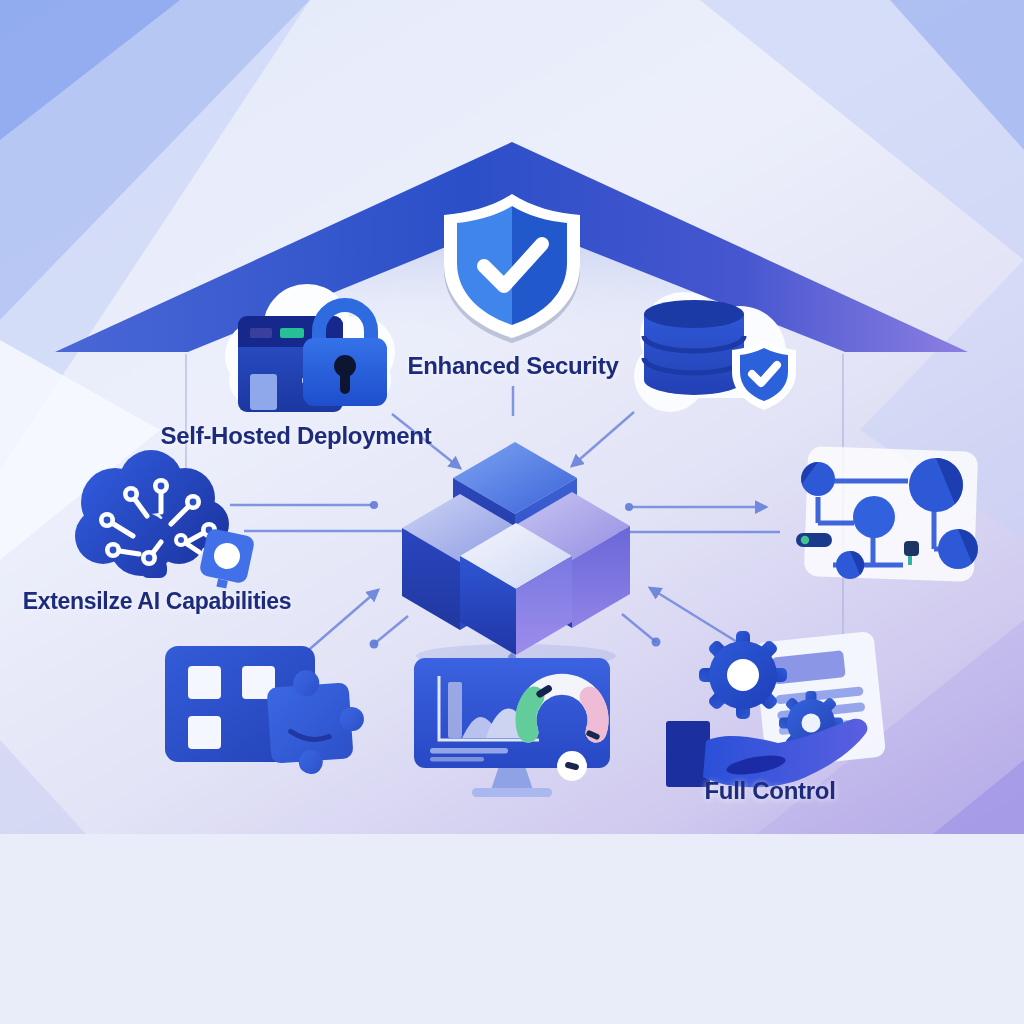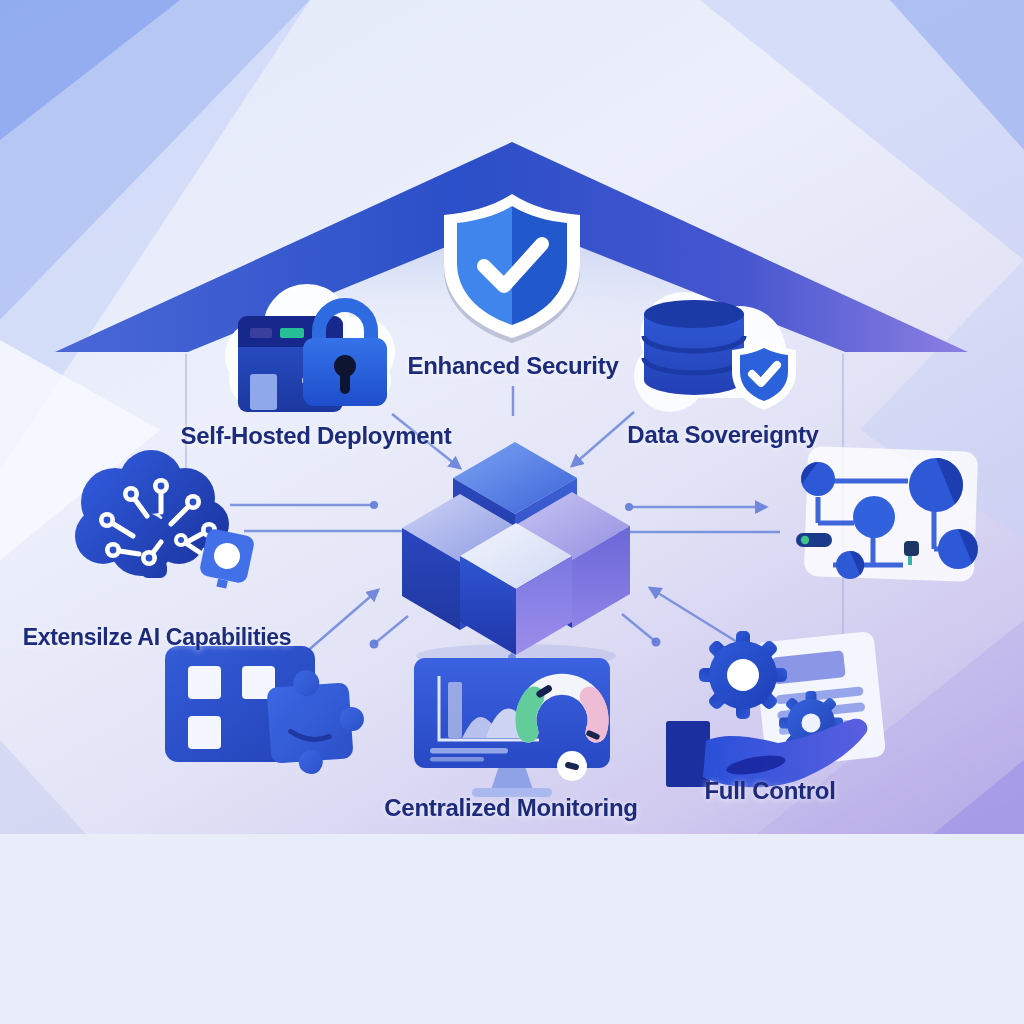--- a/index.html
+++ b/index.html
@@ -422,19 +422,17 @@
       <circle cx="163" cy="108" r="9.5" fill="#eef2fc"></circle>
     </g>
     <g>
       <rect x="18" y="106" width="44" height="66" rx="3" fill="#1c2f9e"></rect>
       <path d="M55,162 C82,176 132,176 162,160 C188,148 208,132 218,118 C223,110 214,100 202,105 C176,115 150,126 130,128 C100,120 74,118 58,126 Z" fill="url(#hdG)"></path>
       <ellipse cx="108" cy="150" rx="30" ry="8" fill="#16249c" opacity="0.85" transform="rotate(-10 108 150)"></ellipse>
     </g>
   </svg>
 
   <div class="label lb-24" style="left:513px;top:366px;">Enhanced Security</div>
-  <div class="label lb-24" style="left:316px;top:436px;">Self-Hosted Deployment</div>
-  <div class="label lb-24" style="left:723px;top:435px;">Data Sovereignty</div>
-  <div class="label lb-23" style="left:157px;top:601px;margin-top:36px;">Extensilze AI Capabilities</div>
-  <div class="label lb-24" style="left:511px;top:808px;">Centralized Monitoring</div>
+  <div class="label lb-24" style="left:296px;top:436px;">Self-Hosted Deployment</div>
+  <div class="label lb-23" style="left:157px;top:601px;">Extensilze AI Capabilities</div>
   <div class="label lb-24" style="left:770px;top:791px;">Full Control</div>
 
 </div>
 
 </body></html>

